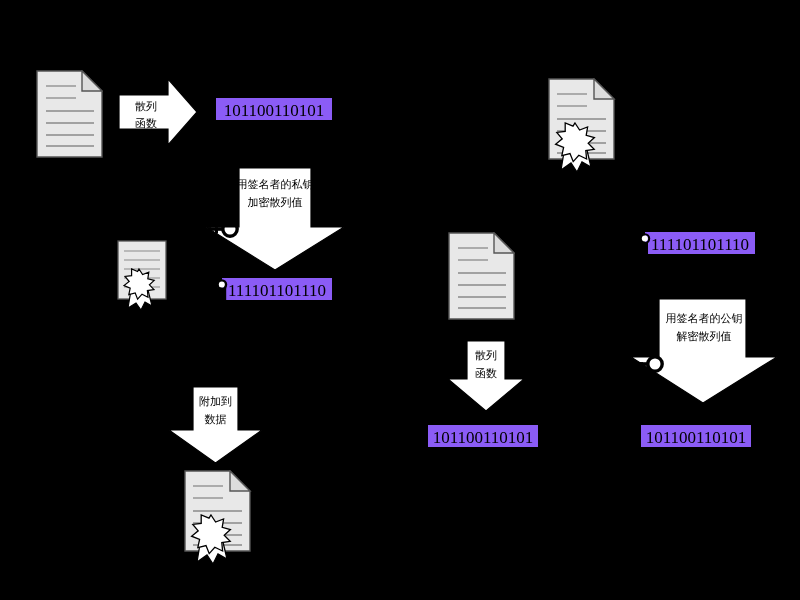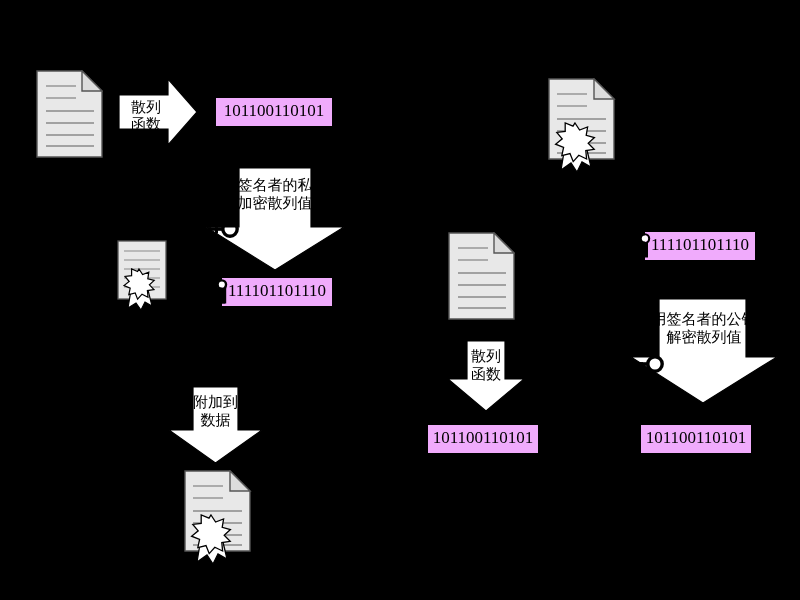--- a/index.html
+++ b/index.html
@@ -12,26 +12,26 @@
     width: 800px;
     height: 600px;
     background: #000000;
     overflow: hidden;
     font-family: "Liberation Serif", "DejaVu Serif", serif;
   }
 
   
   .hashbox {
     position: absolute;
-    background: #f0abfc;
+    background: #8b5cf6;
     color: #000000;
     font-family: "Liberation Serif", "DejaVu Serif", serif;
     font-size: 17px;
     line-height: 26px;
-    height: 28px;
+    height: 22px;
     text-align: center;
     white-space: nowrap;
     padding: 0 4px;
     box-sizing: border-box;
   }
 
   
   .lock-icon {
     position: absolute;
     width: 16px;
@@ -40,22 +40,22 @@
 
   
   .arrow-wrap { position: absolute; }
   .arrow-wrap svg { display: block; }
   .arrow-label {
     position: absolute;
     left: 0;
     width: 100%;
     text-align: center;
     color: #000000;
-    font-family: Liberation Sans, sans-serif;
-    font-size: 15px;
+    font-family: Liberation Serif, serif;
+    font-size: 11px;
     line-height: 17px;
     white-space: nowrap;
     pointer-events: none;
   }
   .key-glyph {
     position: absolute;
     left: 0;
     width: 100%;
     text-align: center;
     pointer-events: none;

